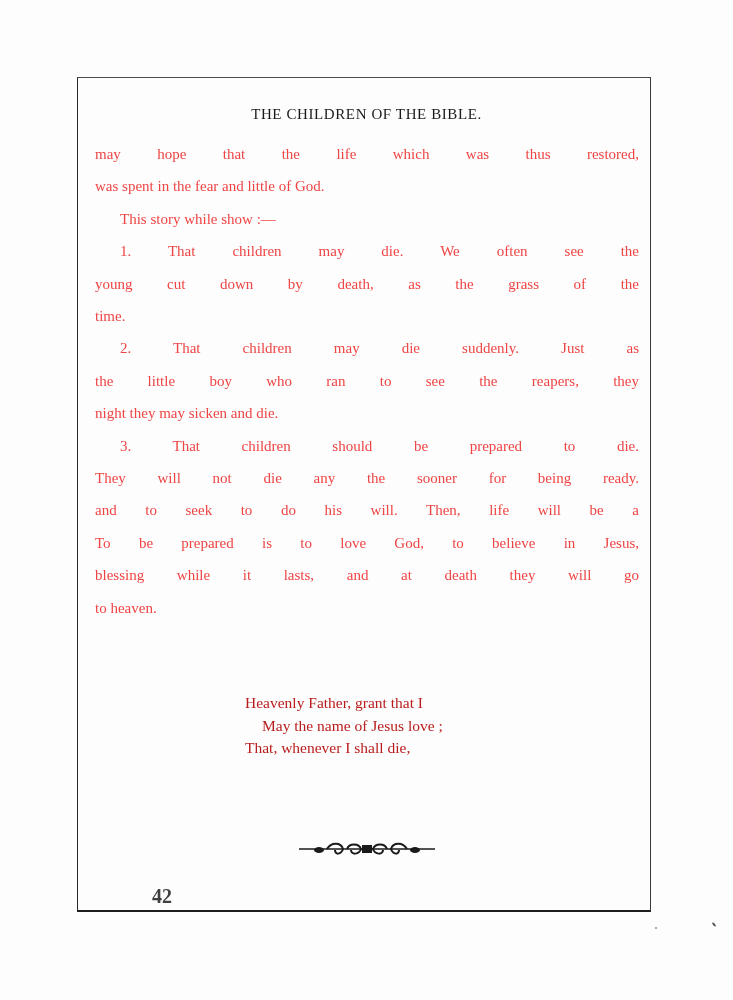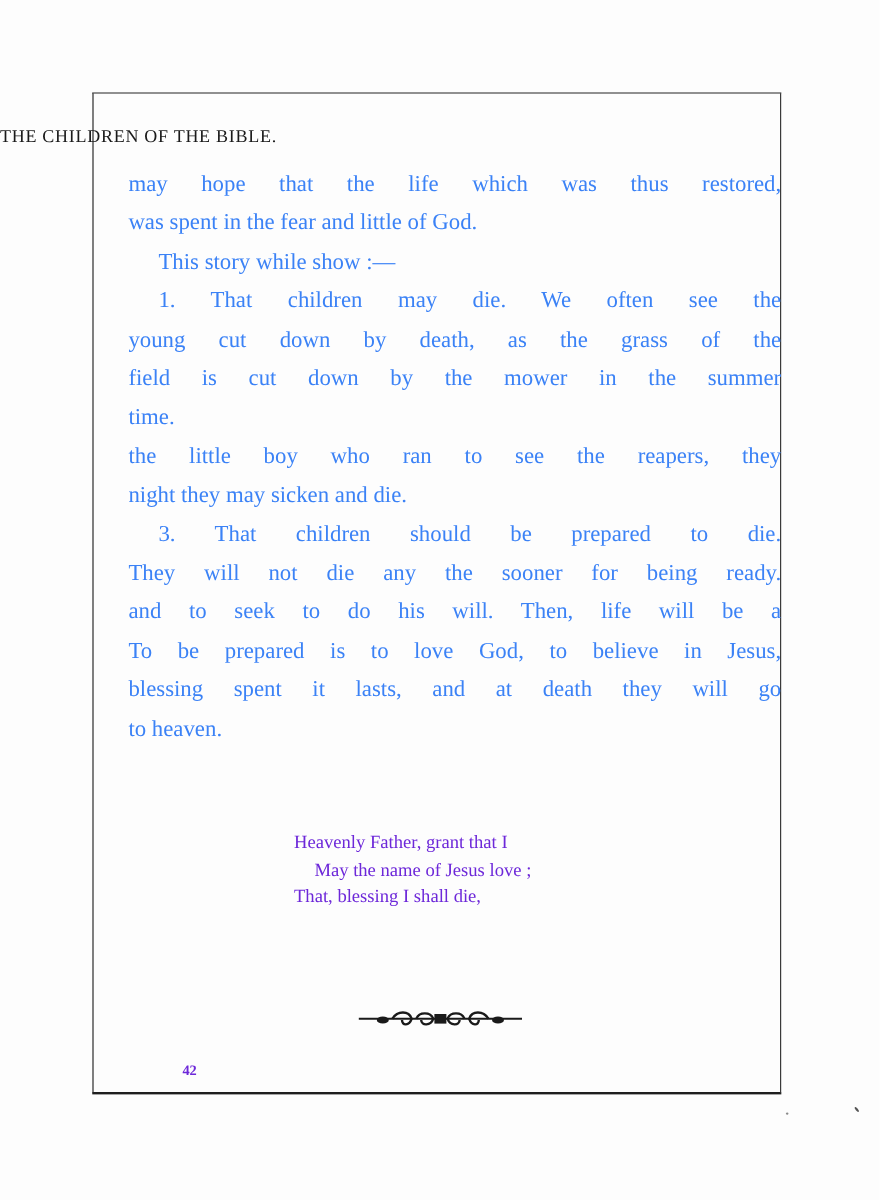--- a/index.html
+++ b/index.html
@@ -26,75 +26,75 @@
       border-right: 1.5px solid #3a3a3a;
       border-top: 1px solid #4a4a4a;
       border-bottom: 2px solid #1e1e1e;
       box-sizing: border-box;
     }
     .running-head {
       position: absolute;
       left: 0;
       right: 0;
       top: 106px;
-      text-align: left;
+      text-align: center;
       font-size: 15px;
       letter-spacing: 0.6px;
       color: #1a1a1a;
     }
     .body-text {
       position: absolute;
-      left: 107px;
+      left: 95px;
       width: 544px;
       top: 138px;
-      font-size: 19px;
+      font-size: 15px;
       line-height: 32.4px;
-      color: #3b82f6;
+      color: #ef4444;
     }
     .line {
       display: block;
       white-space: nowrap;
       text-align: justify;
       text-align-last: justify;
     }
     .line.last {
       text-align-last: left;
     }
     .line.indent {
       padding-left: 25px;
     }
     .verse {
       position: absolute;
       left: 245px;
       top: 692px;
       font-size: 15.5px;
       line-height: 22.5px;
-      color: #6d28d9;
+      color: #b91c1c;
     }
     .verse .v {
       display: block;
       white-space: nowrap;
     }
     .verse .v.in {
       padding-left: 17px;
     }
     .ornament {
       position: absolute;
       left: 297px;
       top: 838px;
       width: 140px;
       height: 22px;
     }
     .page-number {
       position: absolute;
       left: 152px;
       top: 885px;
-      font-size: 12px;
+      font-size: 20px;
       font-weight: bold;
-      color: #6d28d9;
+      color: #404040;
     }
     .speck {
       position: absolute;
       width: 3px;
       height: 3px;
       border-radius: 50%;
       background: #8a8a8a;
     }
   </style>
 </head>
@@ -103,36 +103,36 @@
 <div class="frame"></div>
 
 <div class="running-head">THE CHILDREN OF THE BIBLE.</div>
 
 <div class="body-text" id="body-text">
     <span class="line">may hope that the life which was thus restored,</span>
     <span class="line last">was spent in the fear and little of God.</span>
     <span class="line indent last">This story while show :—</span>
     <span class="line indent">1. That children may die.  We often see the</span>
     <span class="line">young cut down  by death, as the grass of the</span>
-    <span class="line">field is cut down by the mower in the summer</span>
     <span class="line last">time.</span>
+    <span class="line indent">2. That children may die suddenly.  Just as</span>
     <span class="line">the little boy who ran to see the reapers, they</span>
     <span class="line last">night they may sicken and die.</span>
     <span class="line indent">3. That children should be prepared to die.</span>
     <span class="line">They will not die any the sooner for being ready.</span>
     <span class="line">and to seek to do his will.  Then, life will be a</span>
     <span class="line">To be prepared is to love God, to believe in Jesus,</span>
-    <span class="line">blessing spent it lasts, and at death they will go</span>
+    <span class="line">blessing while it lasts, and at death they will go</span>
     <span class="line last">to heaven.</span>
   </div>
 
 <div class="verse" id="verse">
     <span class="v">Heavenly Father, grant that I</span>
     <span class="v in">May the name of Jesus love ;</span>
-    <span class="v">That, blessing I shall die,</span>
+    <span class="v">That, whenever I shall die,</span>
   </div>
 
 <svg class="ornament" viewBox="0 0 140 22">
   <line x1="2" y1="11" x2="138" y2="11" stroke="#1a1a1a" stroke-width="1.6"></line>
   <ellipse cx="22" cy="12" rx="5" ry="3" fill="#1a1a1a"></ellipse>
   <path d="M30 11 C 34 4, 44 4, 46 11 C 44 17, 38 17, 38 12" fill="none" stroke="#1a1a1a" stroke-width="2"></path>
   <path d="M50 11 C 52 5, 62 5, 64 11 C 62 17, 54 17, 54 12" fill="none" stroke="#1a1a1a" stroke-width="2"></path>
   <rect x="65" y="7" width="10" height="8" fill="#1a1a1a"></rect>
   <path d="M90 11 C 88 5, 78 5, 76 11 C 78 17, 86 17, 86 12" fill="none" stroke="#1a1a1a" stroke-width="2"></path>
   <path d="M110 11 C 106 4, 96 4, 94 11 C 96 17, 102 17, 102 12" fill="none" stroke="#1a1a1a" stroke-width="2"></path>

